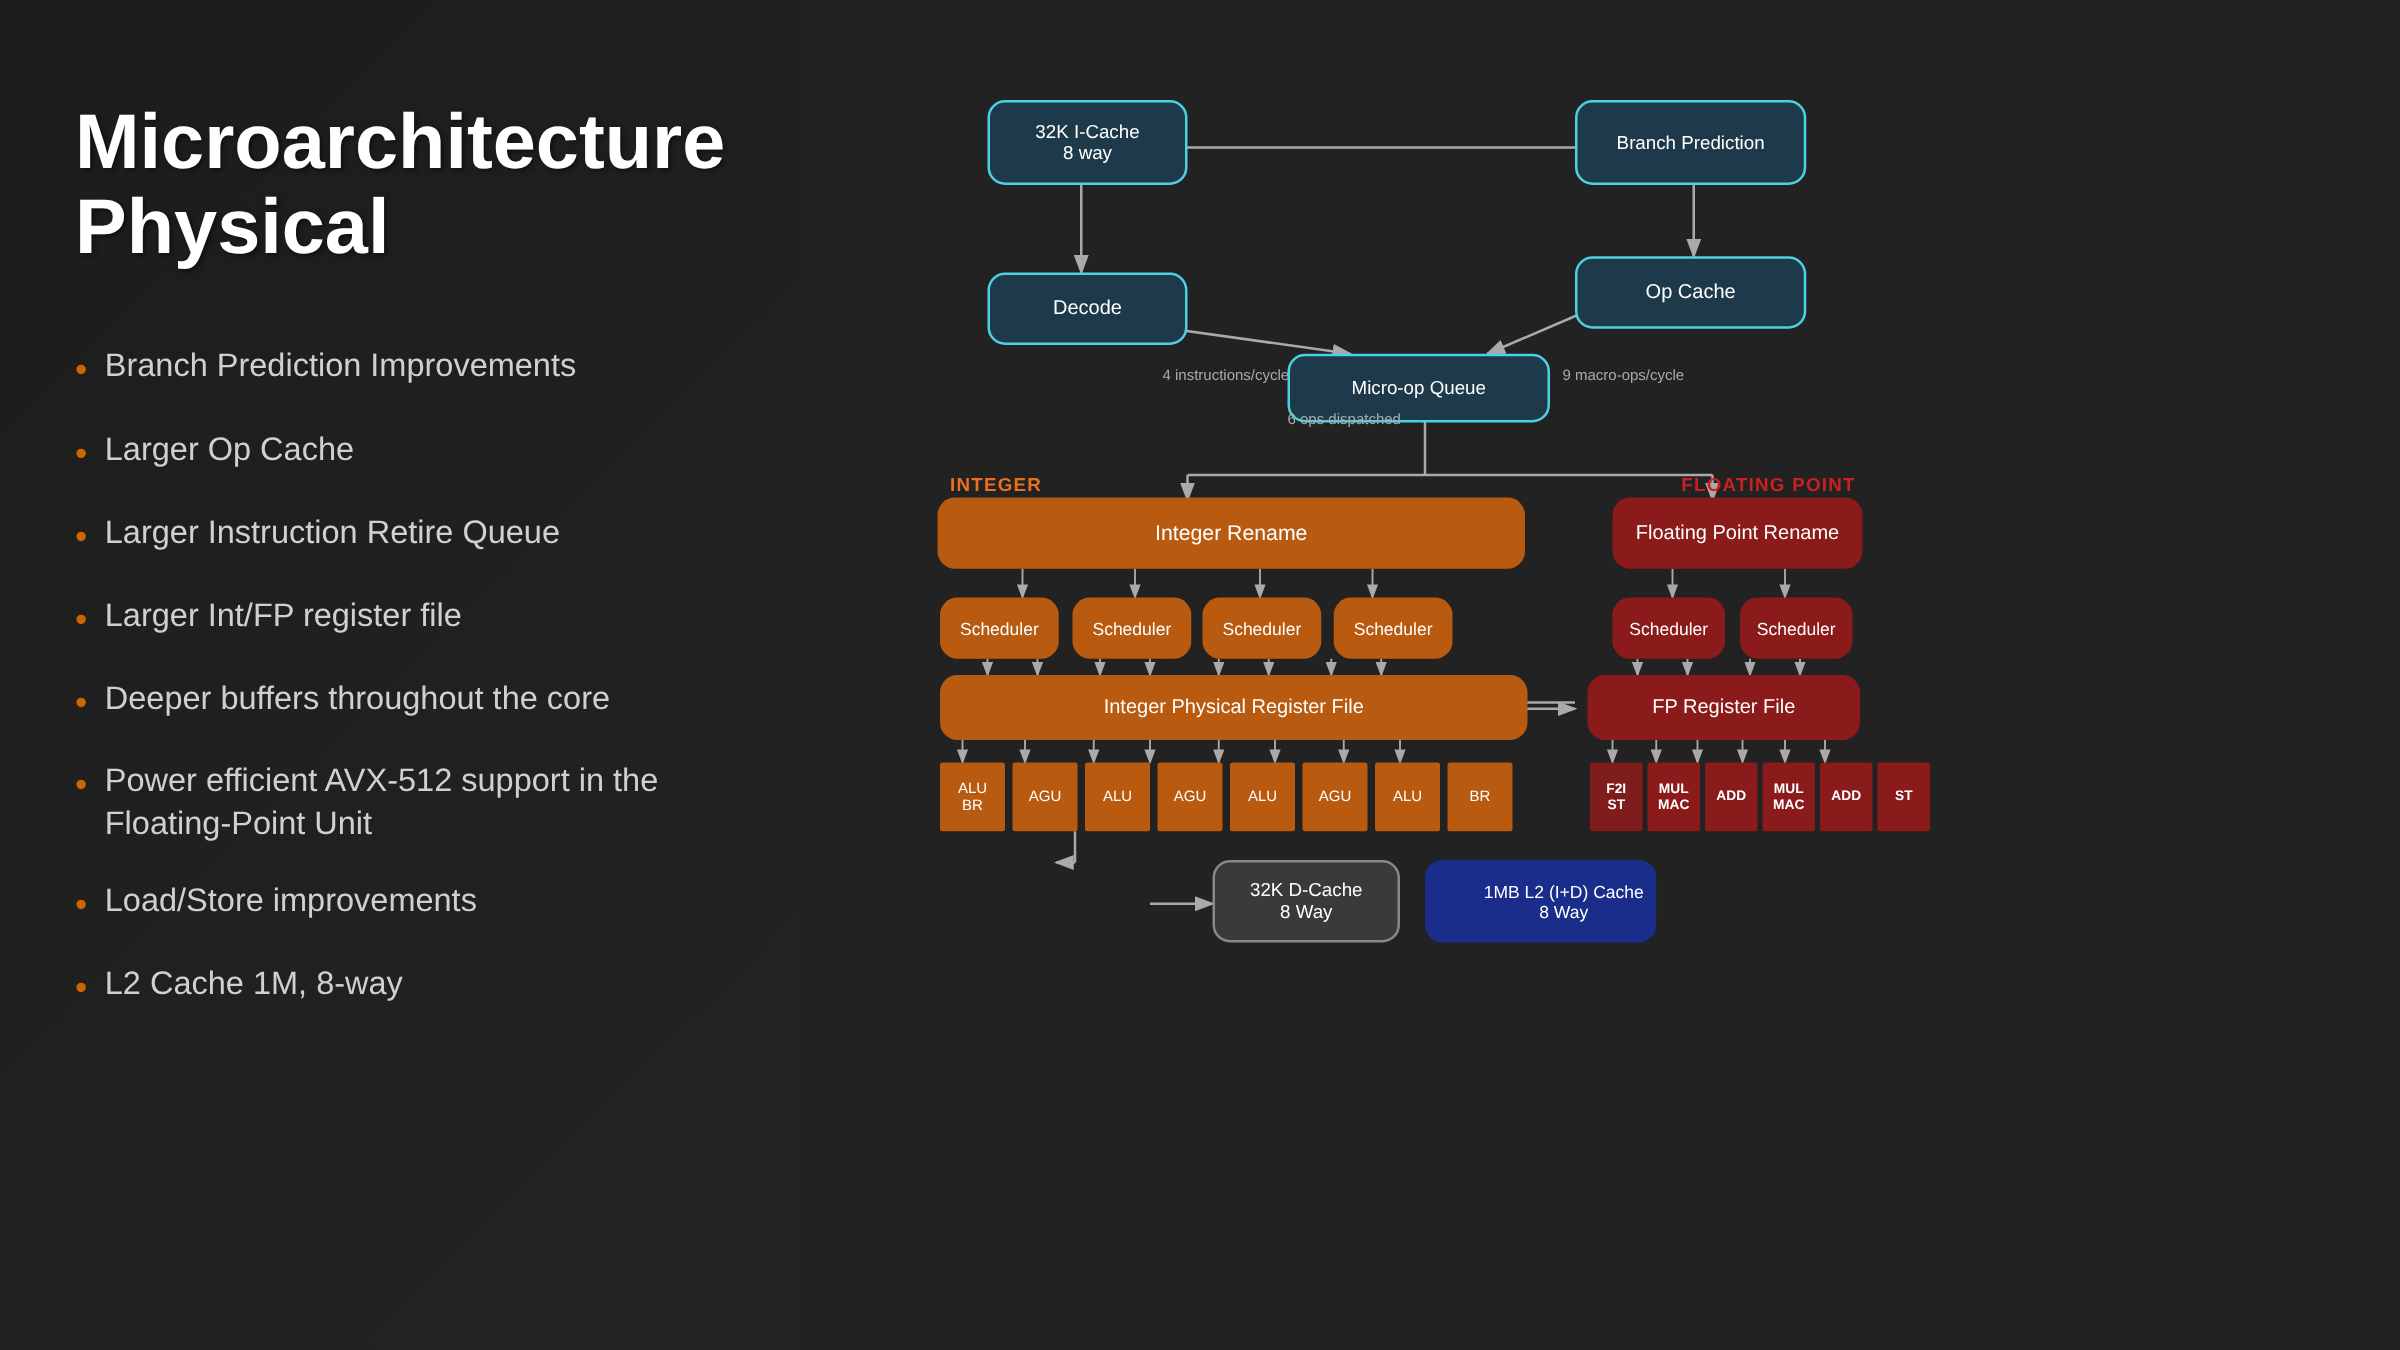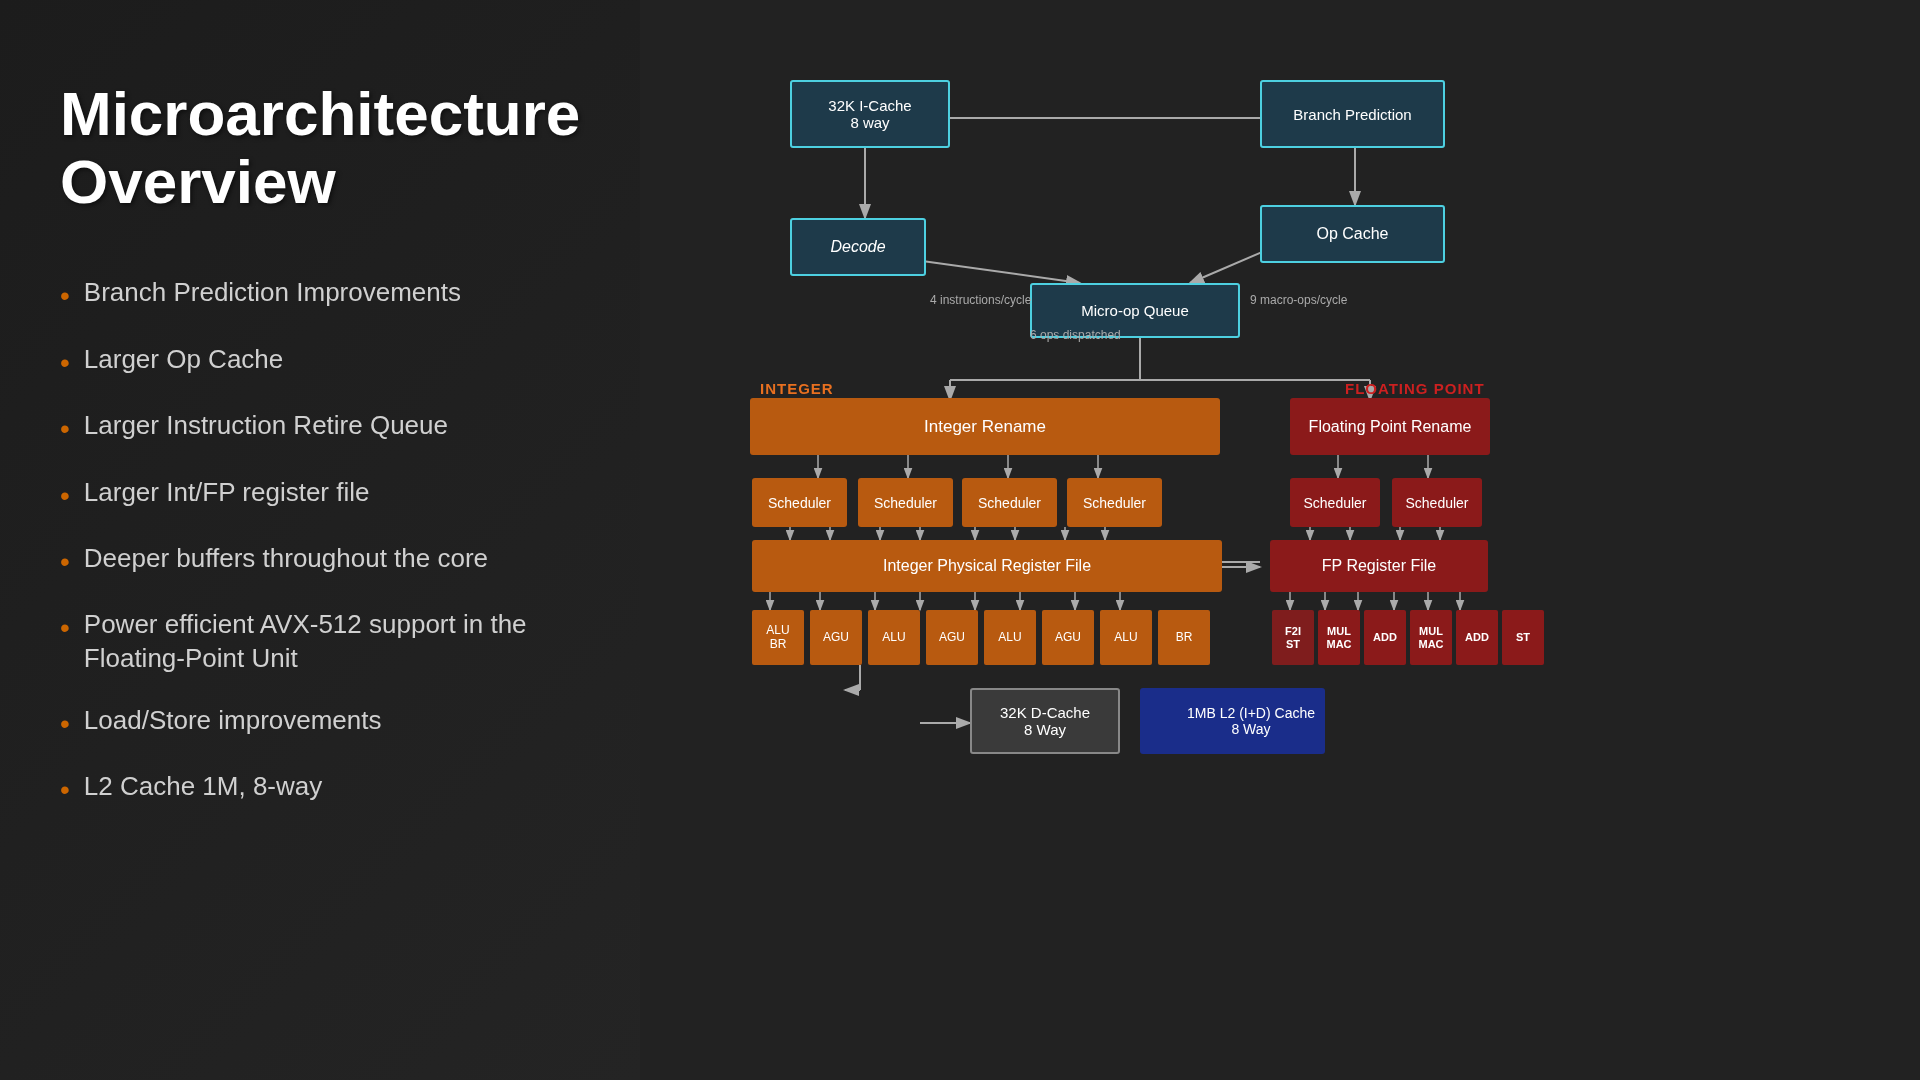--- a/index.html
+++ b/index.html
@@ -75,21 +75,21 @@
       position: absolute;
       border: 2px solid #4dd0e1;
       background: #1e3a4a;
       color: #ffffff;
       display: flex;
       align-items: center;
       justify-content: center;
       text-align: center;
       font-size: 16px;
       font-weight: 500;
-      border-radius: 3px;
+      border-radius: 14px;
     }
 
     .box-orange {
       background: #b85a10;
       border: none;
       color: #ffffff;
       font-size: 16px;
     }
 
     .box-red {
@@ -160,21 +160,21 @@
       left: 0;
       width: 100%;
       height: 100%;
       pointer-events: none;
     }
   </style>
 </head>
 <body>
 
 <div class="left-panel">
-  <h1 class="title">Microarchitecture Overview</h1>
+  <h1 class="title">Microarchitecture Physical</h1>
   <ul class="bullet-list">
     <li>
       <span class="bullet-dot">•</span>
       <span>Branch Prediction Improvements</span>
     </li>
     <li>
       <span class="bullet-dot">•</span>
       <span>Larger Op Cache</span>
     </li>
     <li>
@@ -285,21 +285,21 @@
     </svg>
 
     <div class="box" style="left:100px; top:40px; width:160px; height:68px; font-size:15px;">
       <span>32K I-Cache<br>8 way</span>
     </div>
 
     <div class="box" style="left:570px; top:40px; width:185px; height:68px; font-size:15px;">
       <span>Branch Prediction</span>
     </div>
 
-    <div class="box" style="left:100px; top:178px; width:136px; height:58px; font-size:16px;font-style:italic;">
+    <div class="box" style="left:100px; top:178px; width:160px; height:58px; font-size:16px;">
       <span>Decode</span>
     </div>
 
     <div class="box" style="left:570px; top:165px; width:185px; height:58px; font-size:16px;">
       <span>Op Cache</span>
     </div>
 
     <div class="box" style="left:340px; top:243px; width:210px; height:55px; font-size:15px;">
       <span>Micro-op Queue</span>
     </div>

